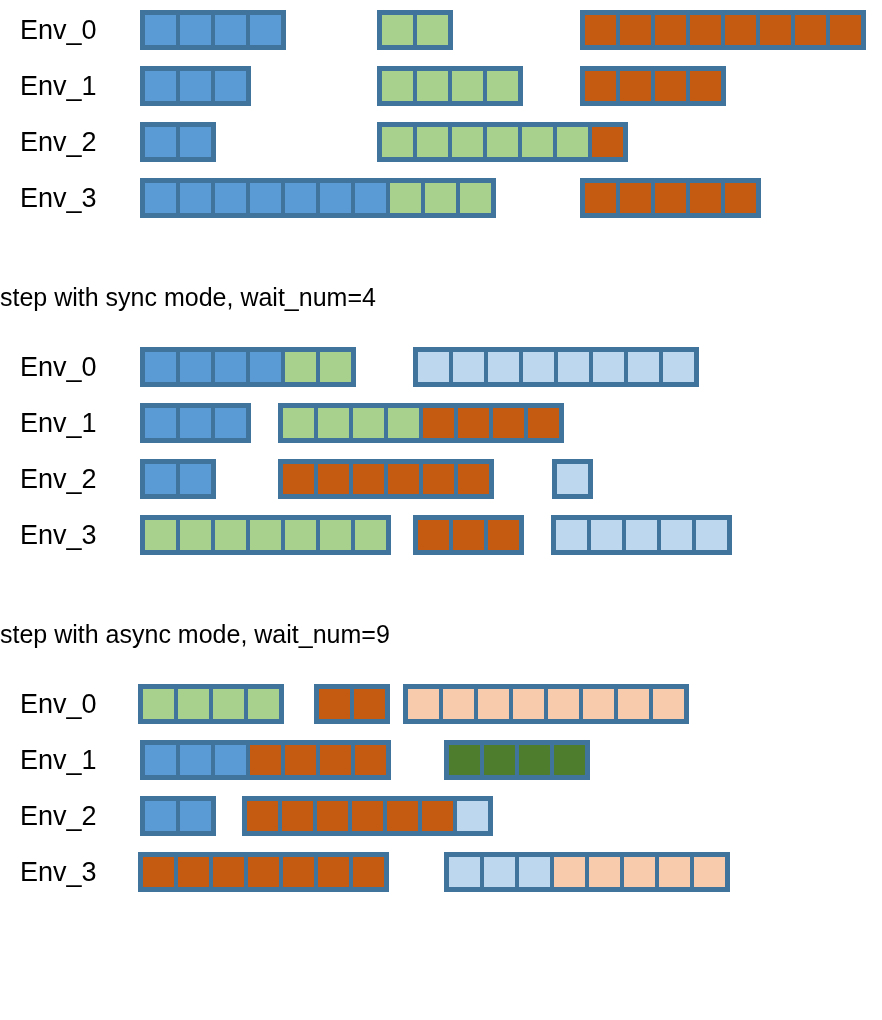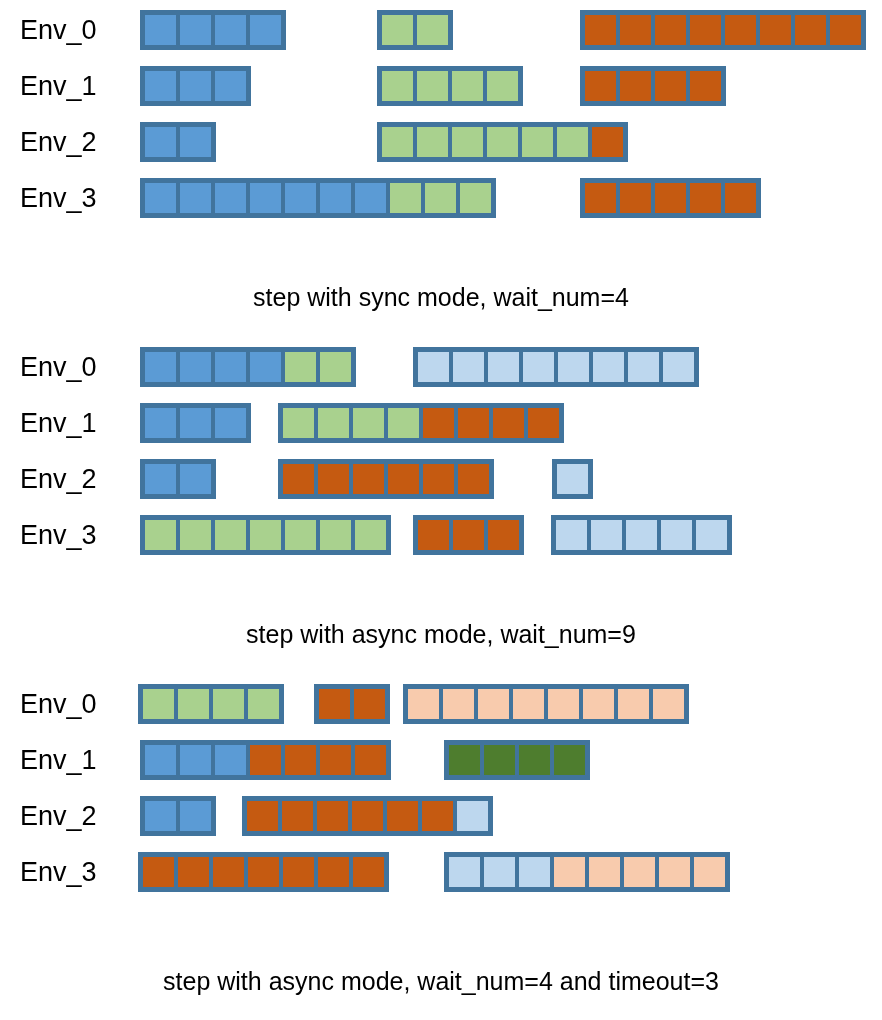--- a/index.html
+++ b/index.html
@@ -68,21 +68,20 @@
   .c-green     { background: #a9d18e; }
   .c-orange    { background: #c55a11; }
   .c-lightblue { background: #bdd7ee; }
   .c-peach     { background: #f8cbad; }
   .c-darkgreen { background: #4e7d2e; }
 
   .caption {
     position: absolute;
     left: 0;
     width: 882px;
-    text-align: center;
     font-size: 25px;
     color: #000000;
     white-space: nowrap;
   }
 </style>
 </head>
 <body>
 
 <div class="page">
   <div id="diagrams-root">
@@ -329,14 +328,13 @@
             <div class="cell c-peach"></div>
             <div class="cell c-peach"></div>
             <div class="cell c-peach"></div>
             <div class="cell c-peach"></div>
           </div>
         </div>
       </div>
     </div>
 <div class="caption" style="top: 283px;">step with sync mode, wait_num=4</div>
     <div class="caption" style="top: 620px;">step with async mode, wait_num=9</div>
-    <div class="caption" style="top: 967px;">step with async mode, wait_num=4 and timeout=3</div>
   </div>
 
 </body></html>

